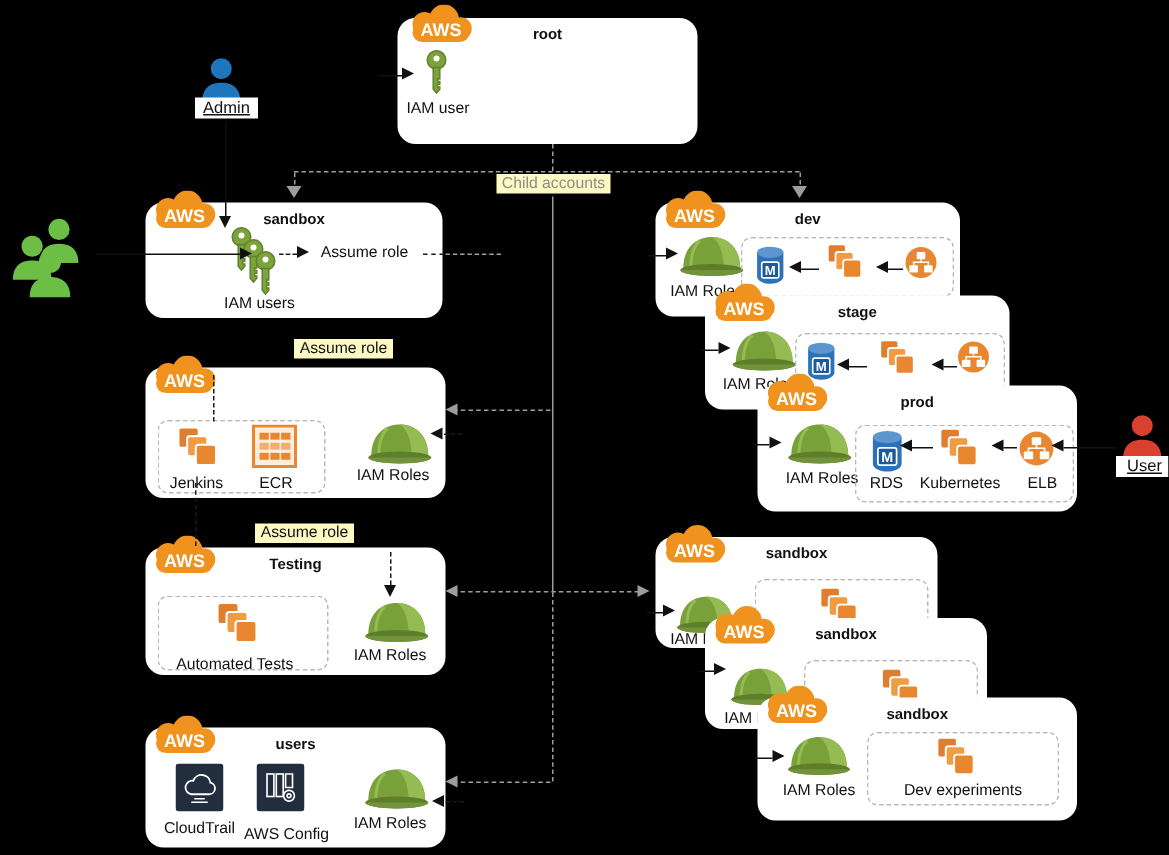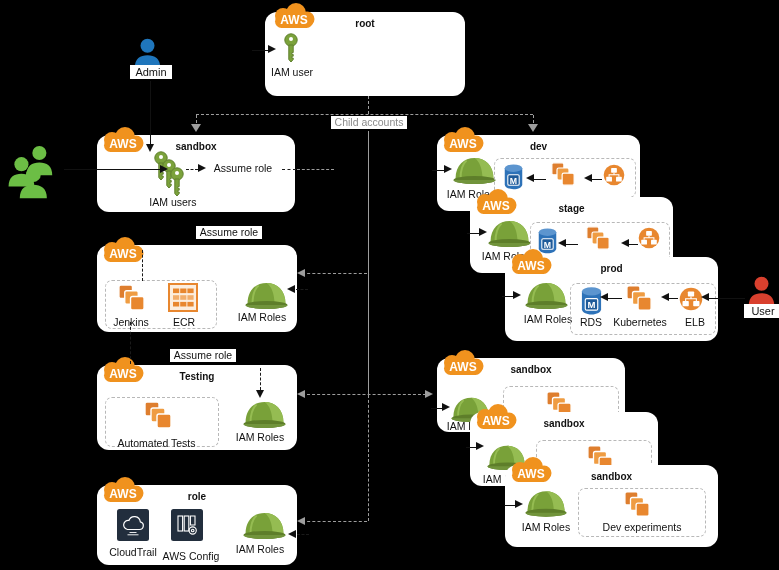--- a/index.html
+++ b/index.html
@@ -5,26 +5,26 @@
   html,body { margin:0; padding:0; background:#000; }
   .canvas { position:relative; width:779px; height:570px; background:#000;
             font-family:"Liberation Sans", sans-serif; overflow:hidden; }
   .box { position:absolute; background:#fff; border-radius:12px; }
   .title { position:absolute; left:0; right:0; top:6px; text-align:center;
            font-weight:bold; font-size:10px; color:#111; }
   .badge { position:absolute; width:46px; height:27px; }
   .subbox { position:absolute; border:1.6px dashed #b8b8b8; border-radius:7px; }
   .icon { position:absolute; }
   .sublabel { position:absolute; font-size:10.5px; color:#111; text-align:center; white-space:nowrap; }
-  .freelabel { position:absolute; background:#ffffff; font-size:10.5px; color:#111;
+  .freelabel { position:absolute; background:#fef9c3; font-size:10.5px; color:#111;
                text-align:center; padding:0 2px; line-height:13px; white-space:nowrap; z-index:40; }
   .gray-text { color:#8b8b8b; }
   .nobg { background:transparent; z-index:31; }
   .actor-label { position:absolute; background:#fff; font-size:11px; color:#111;
-                 text-align:center; line-height:14px; z-index:40; }
+                 text-align:center; line-height:14px; z-index:40;text-decoration:underline; }
   .ln { position:absolute; z-index:30; }
   .hd { border-top:1.5px dashed #9d9d9d; height:0; }
   .vd { border-left:1.5px dashed #9d9d9d; width:0; }
   .vs { border-left:1.5px solid #9d9d9d; width:0; }
   .hk { border-top:1.4px dashed #1a1a1a; height:0; }
   .vk { border-left:1.4px dashed #1a1a1a; width:0; }
   .hb { border-top:1.6px solid #111; height:0; }
   .vb { border-left:1.6px solid #111; width:0; }
   .tri { position:absolute; width:0; height:0; z-index:31; }
   .tl { border-top:4.5px solid transparent; border-bottom:4.5px solid transparent; border-right:8px solid #111; }
@@ -218,21 +218,21 @@
         <use href="#hat"></use>
       </svg>
     <div class="sublabel" style="left:128px;top:66px;width:70px">IAM Roles</div>
   </div>
 
   <div class="box z5" style="left:97px;top:485px;width:200px;height:80px">
     <svg class="badge" style="left:3px;top:-8px" viewBox="0 0 46 27">
       <use href="#cloudshape" fill="#F0921E"></use>
       <text x="23" y="21" text-anchor="middle" font-size="12" font-weight="bold" fill="#fff">AWS</text>
     </svg>
-    <div class="title">role</div>
+    <div class="title">users</div>
     <svg class="icon" style="left:20px;top:24px" width="32" height="32" viewBox="0 0 32 32">
         <use href="#ct"></use>
       </svg>
     <div class="sublabel" style="left:2px;top:61px;width:68px">CloudTrail</div>
     <svg class="icon" style="left:74px;top:24px" width="32" height="32" viewBox="0 0 32 32">
         <use href="#cfg"></use>
       </svg>
     <div class="sublabel" style="left:60px;top:65px;width:68px">AWS Config</div>
     <svg class="icon" style="left:146px;top:24px" width="43" height="32" viewBox="0 0 43 32">
         <use href="#hat"></use>

